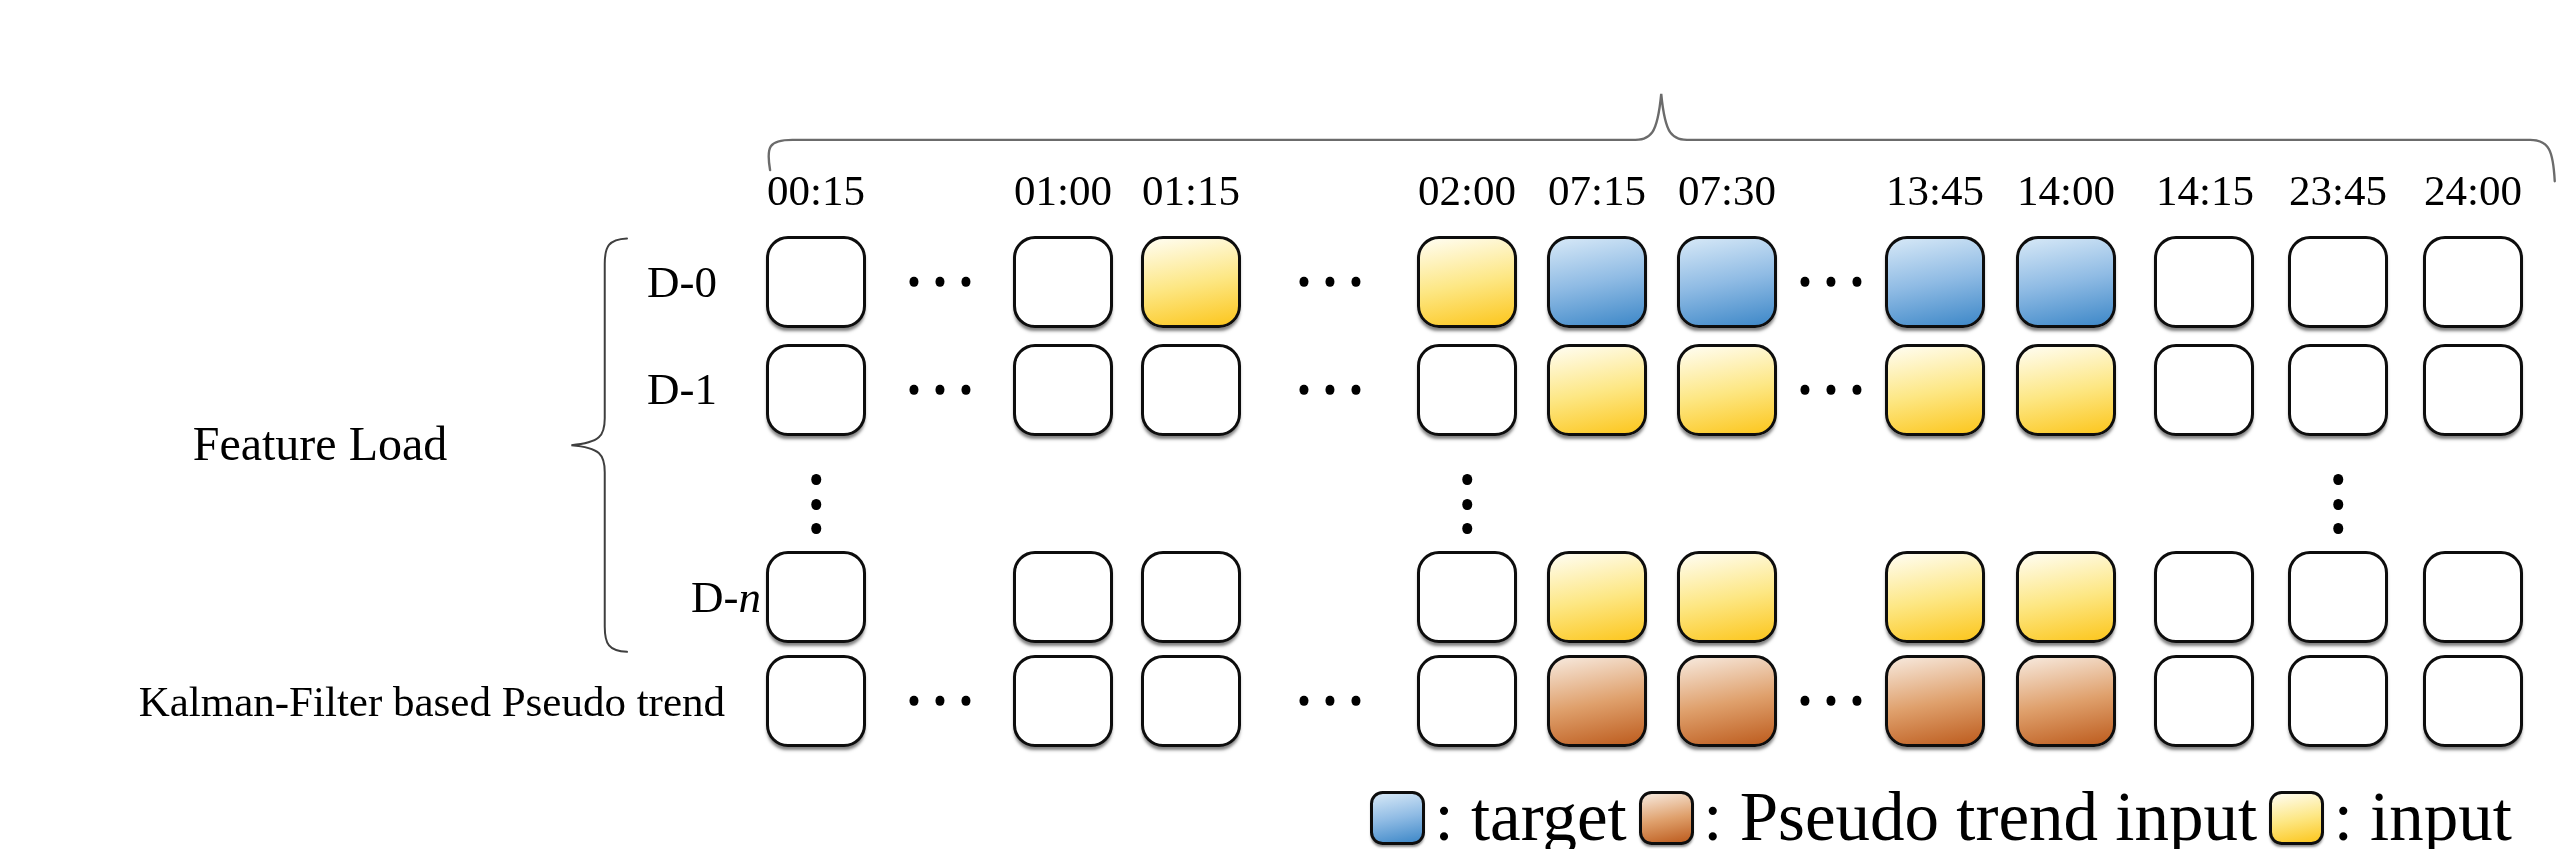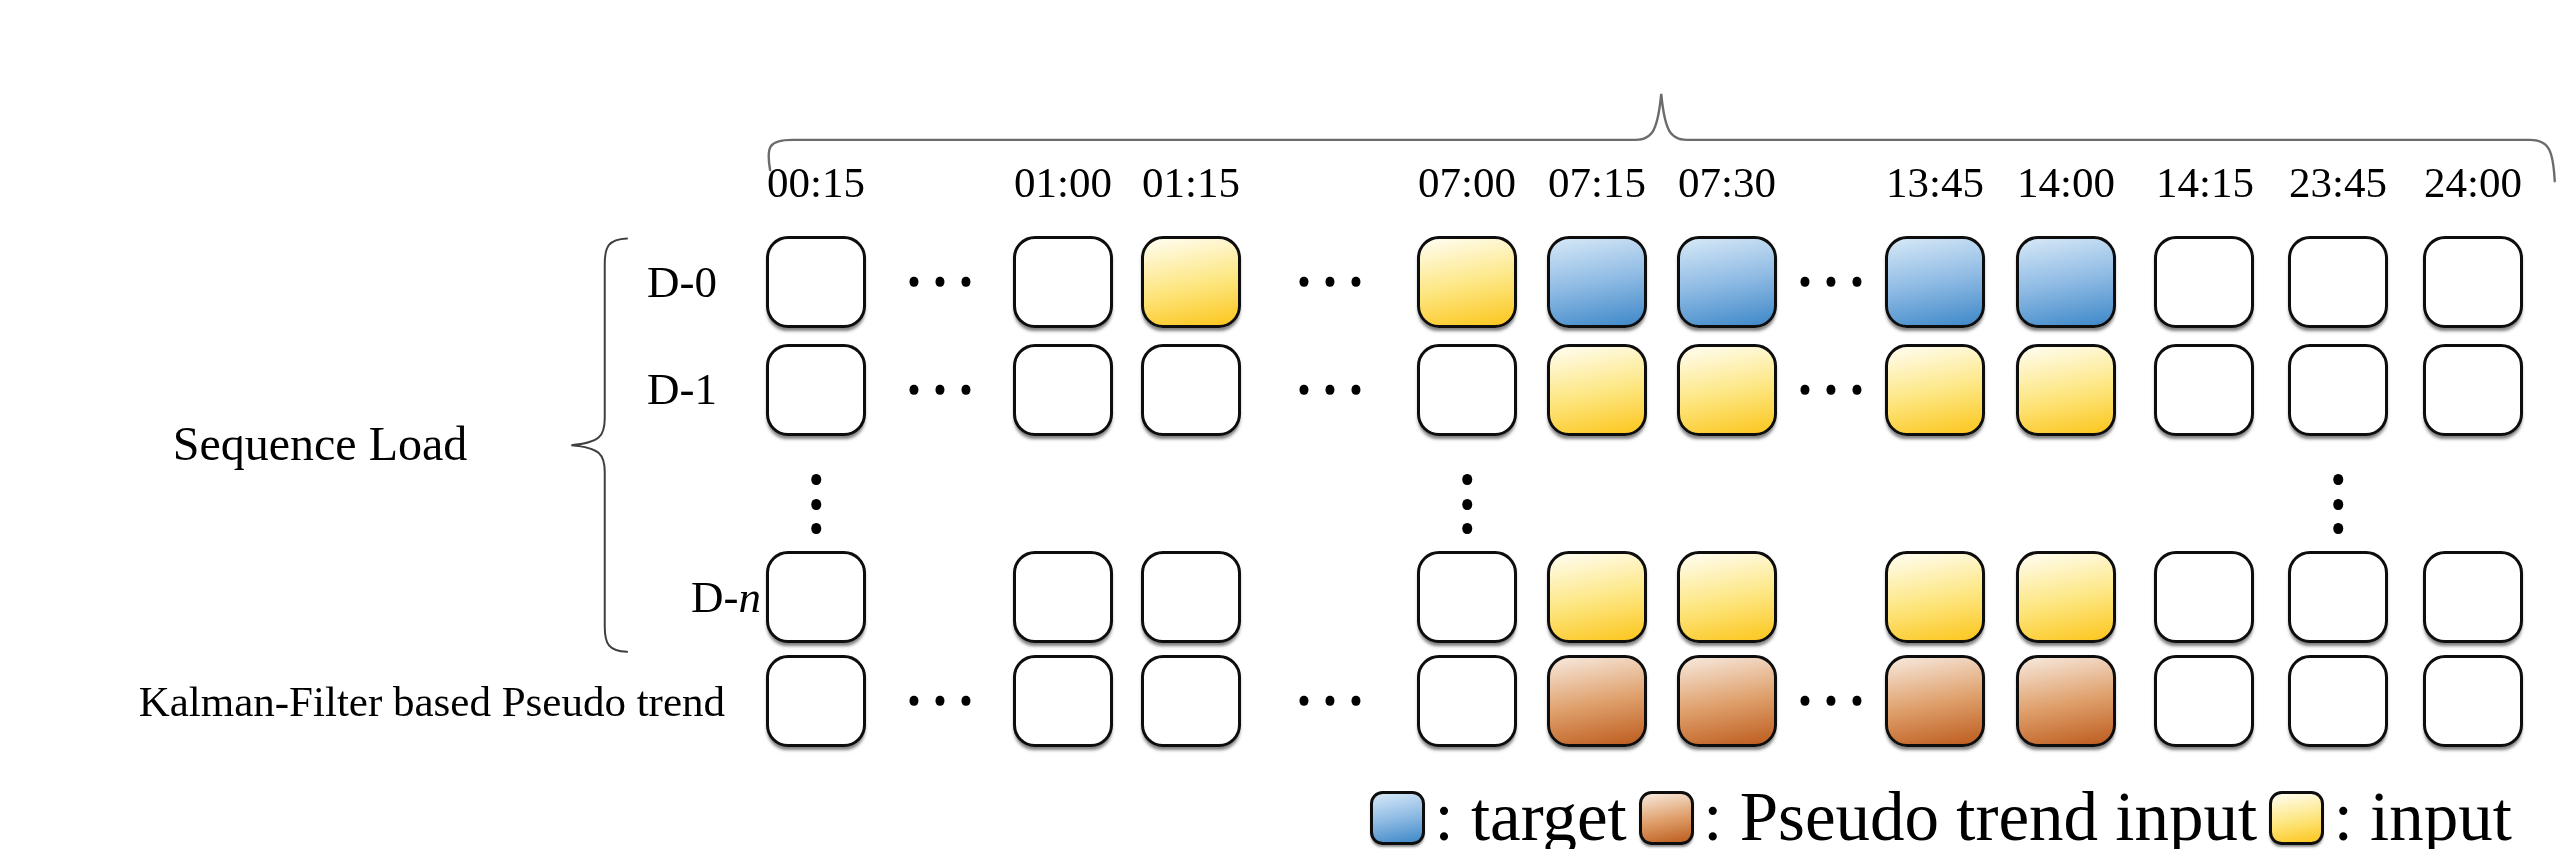--- a/index.html
+++ b/index.html
@@ -3,21 +3,21 @@
 <meta charset="utf-8">
 <style>
   html,body{margin:0;padding:0;background:#fff;}
   #canvas{
     position:relative;width:2576px;height:849px;overflow:hidden;background:#ffffff;
     font-family:"Liberation Serif","DejaVu Serif",serif;color:#000;
   }
   svg.braces{position:absolute;left:0;top:0;pointer-events:none;}
   #feature{position:absolute;left:1654px;top:6.4px;transform:translateX(-50%);font-size:52px;white-space:nowrap;}
   #seqload{position:absolute;left:320px;top:443px;transform:translate(-50%,-50%);font-size:48px;white-space:nowrap;}
-  .time-label{position:absolute;top:158px;transform:translateX(-50%);font-size:43px;white-space:nowrap;}
+  .time-label{position:absolute;top:166px;transform:translateX(-50%);font-size:43px;white-space:nowrap;}
   .row-label{position:absolute;left:0;width:717px;text-align:right;transform:translateY(-50%);font-size:45px;white-space:nowrap;}
   .row-label--long{width:725px;font-size:43px;}
   .row-label i{font-style:italic;}
   .cell{
     position:absolute;width:100px;height:92px;box-sizing:border-box;
     border:3.2px solid var(--cell-border);border-radius:22px;
     box-shadow:0 4px 3.2px -1.6px rgba(0,0,0,.5);
   }
   .bg-drop{background:var(--drop-fill);}
   .bg-target{background:linear-gradient(169deg,var(--target-top) 0%,var(--target-mid) 50%,var(--target-bottom) 100%);}
@@ -38,27 +38,27 @@
 
 <div id="canvas">
 
   <svg class="braces" width="2576" height="849" viewBox="0 0 3239 1068">
     <path id="feature-brace" d="M 968 214 C 963 185 966 176 996 176 L 2052 176 C 2076 176 2084 170 2089 118
              C 2094 170 2102 176 2126 176 L 3182 176 C 3206 176 3211 190 3213 228" fill="none" stroke-width="3" stroke-linecap="round" stroke="#6b6b6b"></path>
     <path id="seqload-brace" d="M 788 300 C 765 301 760 310 760 332 L 760 526 C 760 548 754 557 718 560
              C 754 563 760 572 760 594 L 760 788 C 760 810 765 819 788 820" fill="none" stroke-width="2.5" stroke-linecap="round" stroke="#3f3f3f"></path>
   </svg>
 
-  <div id="seqload">Sequence Load</div>
+  <div id="seqload">Feature Load</div>
 
   <div id="diagram">
       <div class="time-label" style="left: 816px;">00:15</div>
       <div class="time-label" style="left: 1063px;">01:00</div>
       <div class="time-label" style="left: 1191px;">01:15</div>
-      <div class="time-label" style="left: 1467px;">07:00</div>
+      <div class="time-label" style="left: 1467px;">02:00</div>
       <div class="time-label" style="left: 1597px;">07:15</div>
       <div class="time-label" style="left: 1727px;">07:30</div>
       <div class="time-label" style="left: 1935px;">13:45</div>
       <div class="time-label" style="left: 2066px;">14:00</div>
       <div class="time-label" style="left: 2205px;">14:15</div>
       <div class="time-label" style="left: 2338px;">23:45</div>
       <div class="time-label" style="left: 2473px;">24:00</div>
       <div class="row-label" style="top: 282px;">D-0</div>
       <div class="cell bg-drop" style="left: 766px; top: 236px;"></div>
       <div class="cell bg-drop" style="left: 1013px; top: 236px;"></div>

